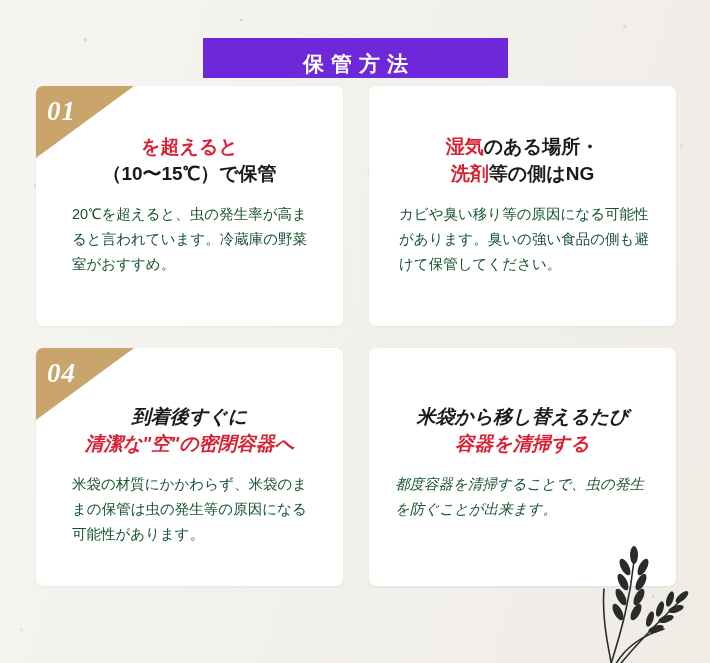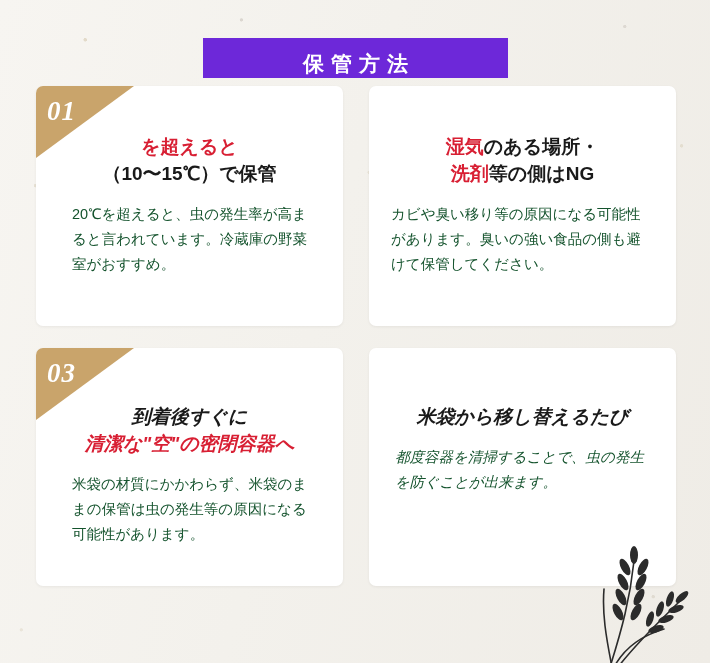--- a/index.html
+++ b/index.html
@@ -138,21 +138,21 @@
 
   .card-body {
     font-size: 14.5px;
     line-height: 1.74;
     color: #14532d;
     margin: 0;
     padding-top: 14px;
   }
   .card.c1 .card-body,
   .card.c3 .card-body { padding-left: 14px; padding-right: 6px; }
-  .card.c2 .card-body { padding-left: 0px; }
+  .card.c2 .card-body { padding-left: 0px; margin-left: 8px; }
   .card.c4 .card-body { padding-left: 4px; font-style: italic; }
 
   
   .wheat {
     position: absolute;
     right: 8px;
     bottom: -6px;
     width: 150px;
     height: 160px;
     pointer-events: none;
@@ -185,32 +185,33 @@
     <div class="card row1 c2">
       <div class="card-heading">
         <span class="hl">湿気</span><span>のある場所・</span><br>
         <span class="hl">洗剤</span><span>等の側はNG</span>
       </div>
       <p class="card-body">カビや臭い移り等の原因になる可能性があります。臭いの強い食品の側も避けて保管してください。</p>
     </div>
 
     <div class="card row2 c3">
       <div class="corner">
-        <span class="num">03</span>
+        <span class="num">04</span>
       </div>
       <div class="card-heading">
         <span>到着後すぐに</span><br>
         <span class="hl">清潔な"空"の密閉容器へ</span>
       </div>
       <p class="card-body">米袋の材質にかかわらず、米袋のままの保管は虫の発生等の原因になる可能性があります。</p>
     </div>
 
     <div class="card row2 c4">
       <div class="card-heading">
         <span>米袋から移し替えるたび</span><br>
+        <span class="hl">容器を清掃する</span>
       </div>
       <p class="card-body">都度容器を清掃することで、虫の発生を防ぐことが出来ます。</p>
     </div>
 
   </div>
 
   <svg class="wheat" viewBox="0 0 150 160">
     <g stroke="#2b2b2b" stroke-width="1.6" fill="none" stroke-linecap="round">
 
       <path d="M58 158 C 70 120, 78 90, 82 52"></path>

